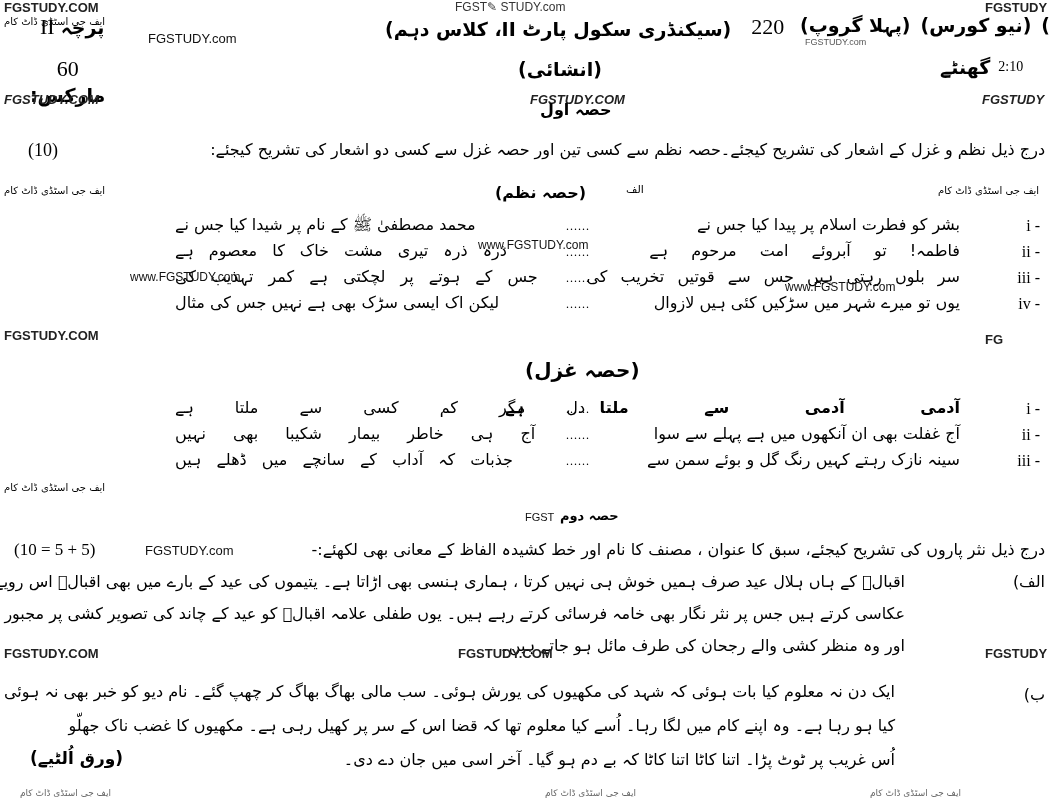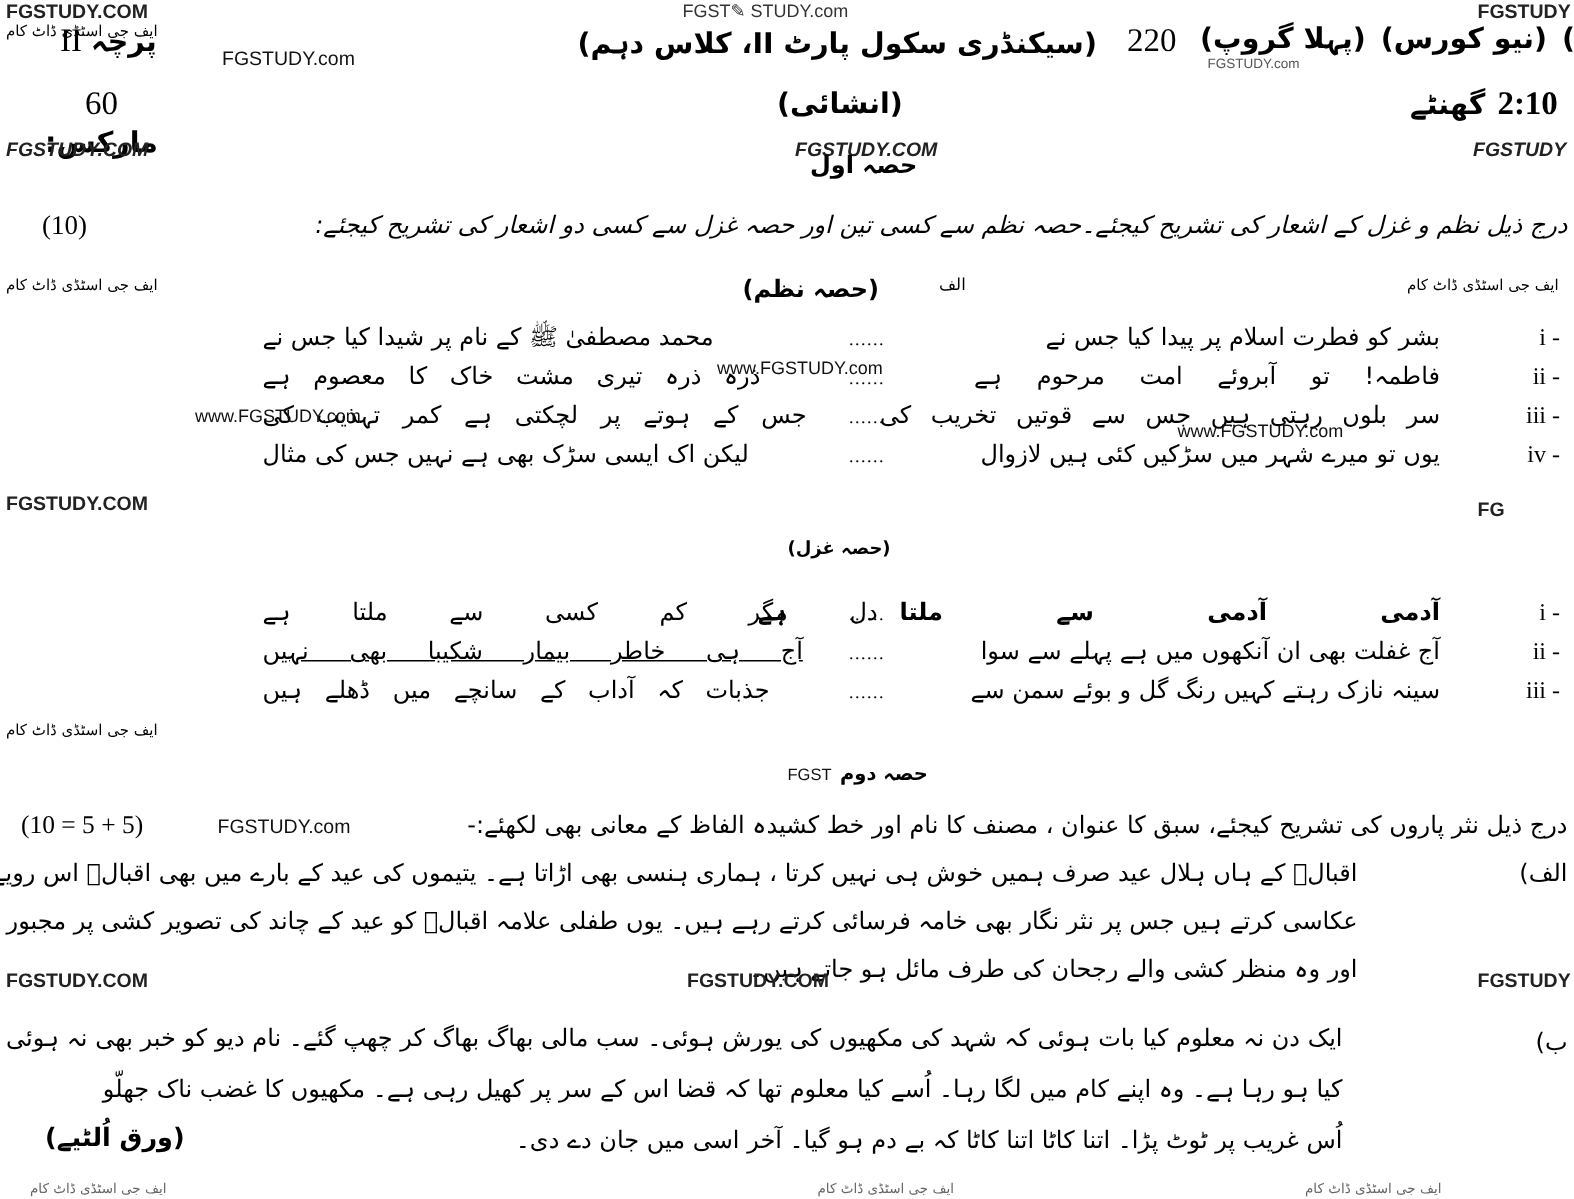--- a/index.html
+++ b/index.html
@@ -42,30 +42,30 @@
 </div>
 <div class="abs wm-thin" style="left:805px;top:37px;font-size:9px;color:#555;">FGSTUDY.com</div>
 
 <div class="abs" style="left:30px;top:56px;display:flex;align-items:center;gap:2px;flex-direction:column;">
   <span class="serif-b" style="font-size:22px;font-weight:normal;">60</span>
   <span class="urdu hdr rtl">مارکس:</span>
 </div>
 <div class="abs urdu rtl hdr" style="left:518px;top:58px;">(انشائی)</div>
 <div class="abs" style="left:940px;top:56px;display:flex;align-items:center;gap:8px;">
   <span class="urdu hdr">گھنٹے</span>
-  <span class="serif-b" style="font-size:22px;font-weight:bold;">2:10</span>
+  <span class="serif-b" style="font-size:14px;font-weight:normal;">2:10</span>
 </div>
 
 <div class="abs wm-bold" style="left:4px;top:92px;font-style:italic;">FGSTUDY.COM</div>
 <div class="abs wm-bold" style="left:530px;top:92px;font-style:italic;">FGSTUDY.COM</div>
 <div class="abs wm-bold" style="left:982px;top:92px;font-style:italic;">FGSTUDY</div>
 <div class="abs urdu rtl hdr" style="left:540px;top:100px;font-size:16px;">حصہ اول</div>
 
 <div class="abs serif-b" style="left:28px;top:140px;font-size:18px;">(10)</div>
-<div class="abs urdu rtl line" style="right:4px;top:140px;width:720px;text-align:right;font-style:italic;">درج ذیل نظم و غزل کے اشعار کی تشریح کیجئے۔حصہ نظم سے کسی تین اور حصہ غزل سے کسی دو اشعار کی تشریح کیجئے:</div>
+<div class="abs urdu rtl line" style="right:4px;top:140px;width:720px;text-align:right;">درج ذیل نظم و غزل کے اشعار کی تشریح کیجئے۔حصہ نظم سے کسی تین اور حصہ غزل سے کسی دو اشعار کی تشریح کیجئے:</div>
 
 <div class="abs urdu rtl" style="left:4px;top:185px;font-size:10px;">ایف جی اسٹڈی ڈاٹ کام</div>
 <div class="abs urdu rtl" style="left:938px;top:185px;font-size:10px;">ایف جی اسٹڈی ڈاٹ کام</div>
 <div class="abs urdu rtl" style="left:495px;top:183px;font-size:16px;font-weight:bold;display:flex;gap:40px;">
   <span style="font-size:11px;font-weight:normal;">الف</span>
   <span>(حصہ نظم)</span>
 </div>
 
 <div class="abs" style="left:175px;top:215px;width:835px;">
   <div style="position:relative;height:26px;">
@@ -92,34 +92,34 @@
     <span class="dots" style="position:absolute;right:420px;top:4px;">......</span>
     <span class="urdu rtl line" style="position:absolute;left:0;top:0;">لیکن اک ایسی سڑک بھی ہے نہیں جس کی مثال</span>
   </div>
 </div>
 <div class="abs wm-thin" style="left:478px;top:238px;font-size:12px;">www.FGSTUDY.com</div>
 <div class="abs wm-thin" style="left:130px;top:270px;font-size:12px;">www.FGSTUDY.com</div>
 <div class="abs wm-thin" style="left:785px;top:280px;font-size:12px;">www.FGSTUDY.com</div>
 <div class="abs wm-bold" style="left:4px;top:328px;">FGSTUDY.COM</div>
 <div class="abs wm-bold" style="left:985px;top:332px;">FG</div>
 
-<div class="abs urdu rtl" style="left:525px;top:358px;font-size:12px;font-weight:bold;">(حصہ غزل)</div>
+<div class="abs urdu rtl" style="left:525px;top:358px;font-size:20px;font-weight:bold;">(حصہ غزل)</div>
 
 <div class="abs" style="left:175px;top:398px;width:835px;">
   <div style="position:relative;height:26px;">
     <span class="numeral" style="position:absolute;right:-30px;top:2px;">i -</span>
     <span class="urdu rtl line" style="position:absolute;right:50px;top:0;word-spacing:70px;font-weight:bold;">آدمی آدمی سے ملتا ہے</span>
     <span class="dots" style="position:absolute;right:420px;top:4px;">......</span>
     <span class="urdu rtl line" style="position:absolute;left:0;top:0;word-spacing:36px;">دل مگر کم کسی سے ملتا ہے</span>
   </div>
   <div style="position:relative;height:26px;">
     <span class="numeral" style="position:absolute;right:-30px;top:2px;">ii -</span>
     <span class="urdu rtl line" style="position:absolute;right:50px;top:0;">آج غفلت بھی ان آنکھوں میں ہے پہلے سے سوا</span>
     <span class="dots" style="position:absolute;right:420px;top:4px;">......</span>
-    <span class="urdu rtl line" style="position:absolute;left:0;top:0;word-spacing:22px;text-decoration:underline;">آج ہی خاطر بیمار شکیبا بھی نہیں</span>
+    <span class="urdu rtl line" style="position:absolute;left:0;top:0;word-spacing:22px;">آج ہی خاطر بیمار شکیبا بھی نہیں</span>
   </div>
   <div style="position:relative;height:26px;">
     <span class="numeral" style="position:absolute;right:-30px;top:2px;">iii -</span>
     <span class="urdu rtl line" style="position:absolute;right:50px;top:0;">سینہ نازک رہتے کہیں رنگ گل و بوئے سمن سے</span>
     <span class="dots" style="position:absolute;right:420px;top:4px;">......</span>
     <span class="urdu rtl line" style="position:absolute;left:0;top:0;word-spacing:10px;">جذبات کہ آداب کے سانچے میں ڈھلے ہیں</span>
   </div>
 </div>
 <div class="abs urdu rtl" style="left:4px;top:482px;font-size:10px;">ایف جی اسٹڈی ڈاٹ کام</div>
 

